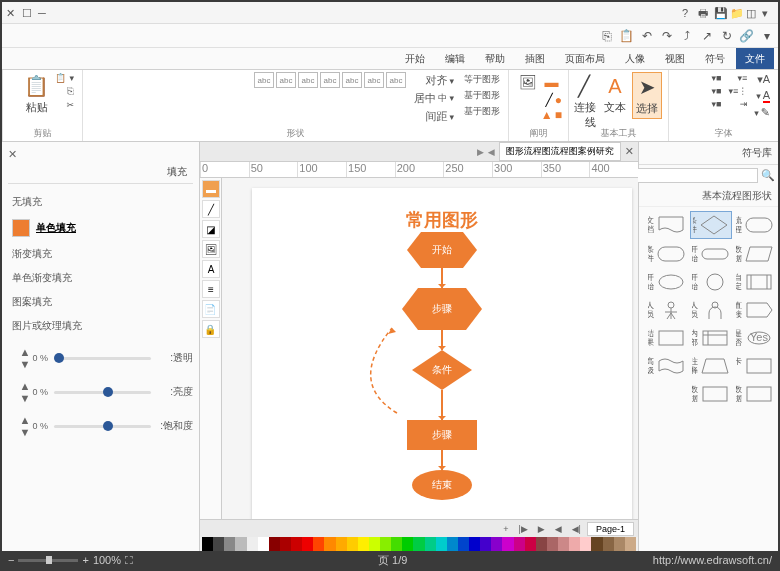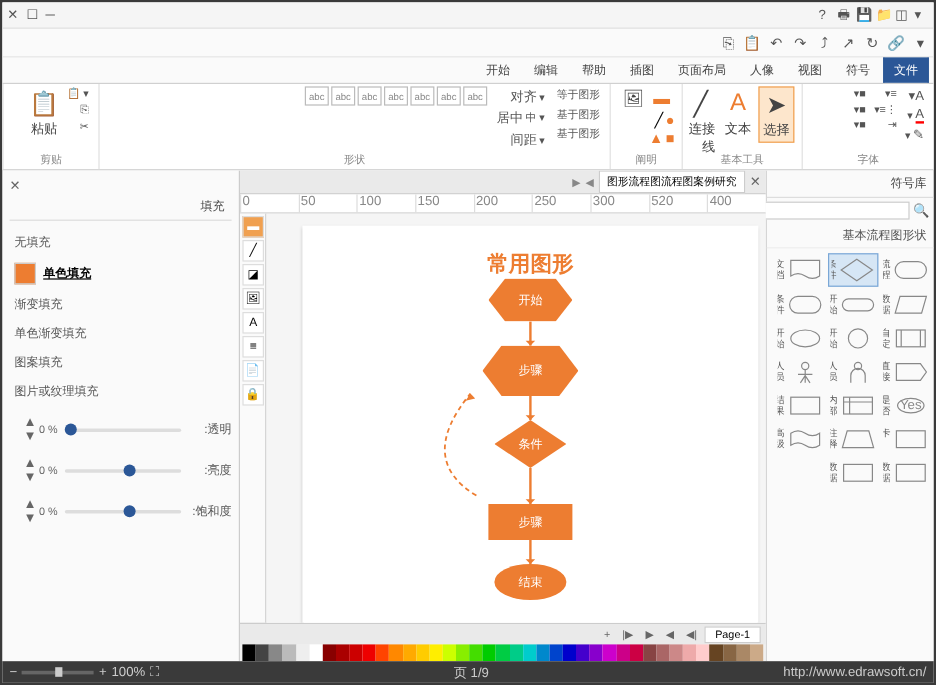--- a/index.html
+++ b/index.html
@@ -423,21 +423,21 @@
         <span style="font-size:9px;color:#888">▶</span>
       </div>
       <div class="ruler-h" id="ruler">
           <span>0</span>
           <span>50</span>
           <span>100</span>
           <span>150</span>
           <span>200</span>
           <span>250</span>
           <span>300</span>
-          <span>520</span>
+          <span>350</span>
           <span>400</span>
         </div>
       <div class="canvas-body">
         <div class="side-tools">
           <div class="st active">▬</div>
           <div class="st">╱</div>
           <div class="st">◪</div>
           <div class="st">🖼</div>
           <div class="st">A</div>
           <div class="st">≡</div>

